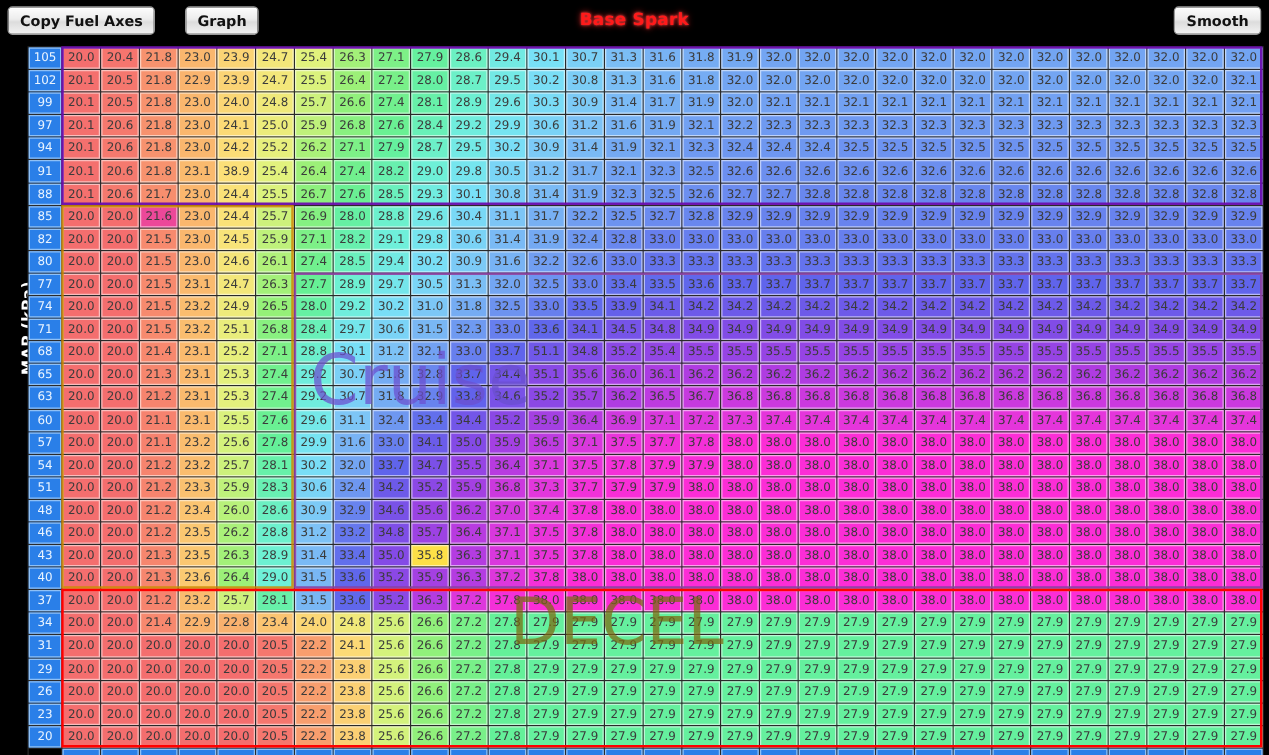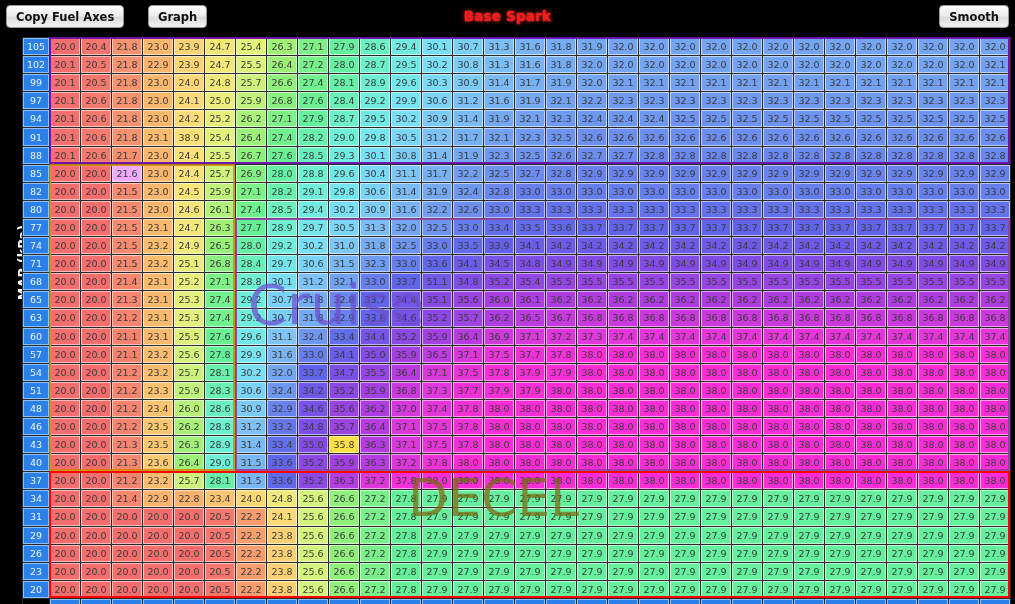--- a/index.html
+++ b/index.html
@@ -320,21 +320,21 @@
         <td class="cell" style="background: rgb(105, 135, 238);">32.8</td>
         <td class="cell" style="background: rgb(105, 135, 238);">32.8</td>
         <td class="cell" style="background: rgb(105, 135, 238);">32.8</td>
         <td class="cell" style="background: rgb(105, 135, 238);">32.8</td>
         <td class="cell" style="background: rgb(105, 135, 238);">32.8</td>
       </tr>
       <tr>
         <td class="yhdr">85</td>
         <td class="cell" style="background: rgb(244, 110, 110);">20.0</td>
         <td class="cell" style="background: rgb(244, 110, 110);">20.0</td>
-        <td class="cell" style="background: #f0abfc;">21.6</td>
+        <td class="cell" style="background: #ec4899;">21.6</td>
         <td class="cell" style="background: rgb(250, 183, 110);">23.0</td>
         <td class="cell" style="background: rgb(250, 226, 120);">24.4</td>
         <td class="cell" style="background: rgb(205, 241, 124);">25.7</td>
         <td class="cell" style="background: rgb(133, 240, 130);">26.9</td>
         <td class="cell" style="background: rgb(102, 240, 163);">28.0</td>
         <td class="cell" style="background: rgb(108, 240, 205);">28.8</td>
         <td class="cell" style="background: rgb(116, 232, 232);">29.6</td>
         <td class="cell" style="background: rgb(121, 216, 246);">30.4</td>
         <td class="cell" style="background: rgb(125, 197, 246);">31.1</td>
         <td class="cell" style="background: rgb(119, 176, 243);">31.7</td>

